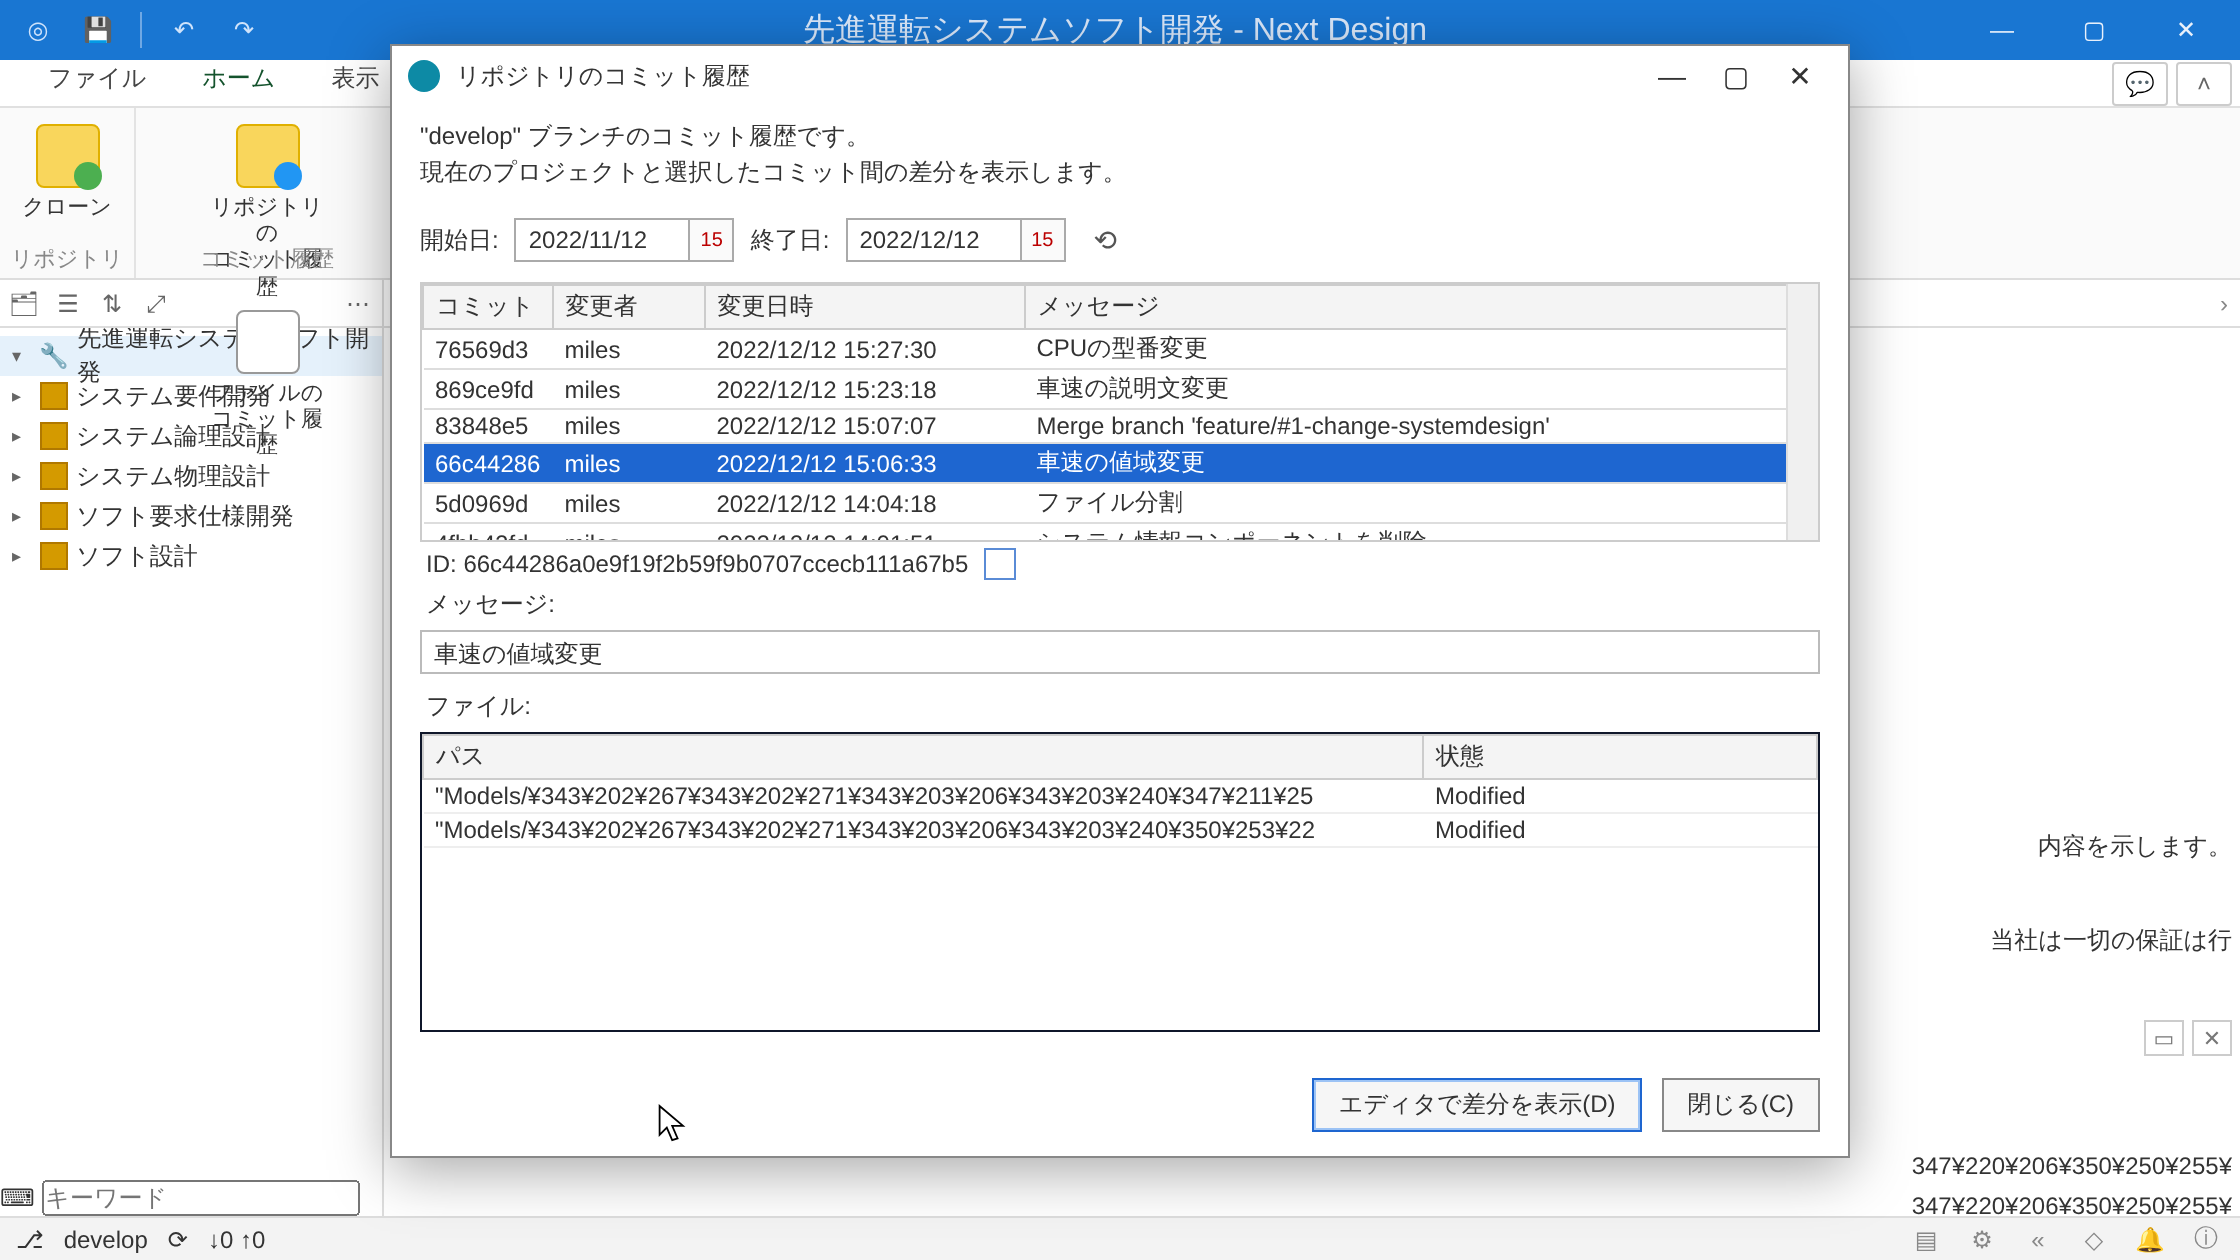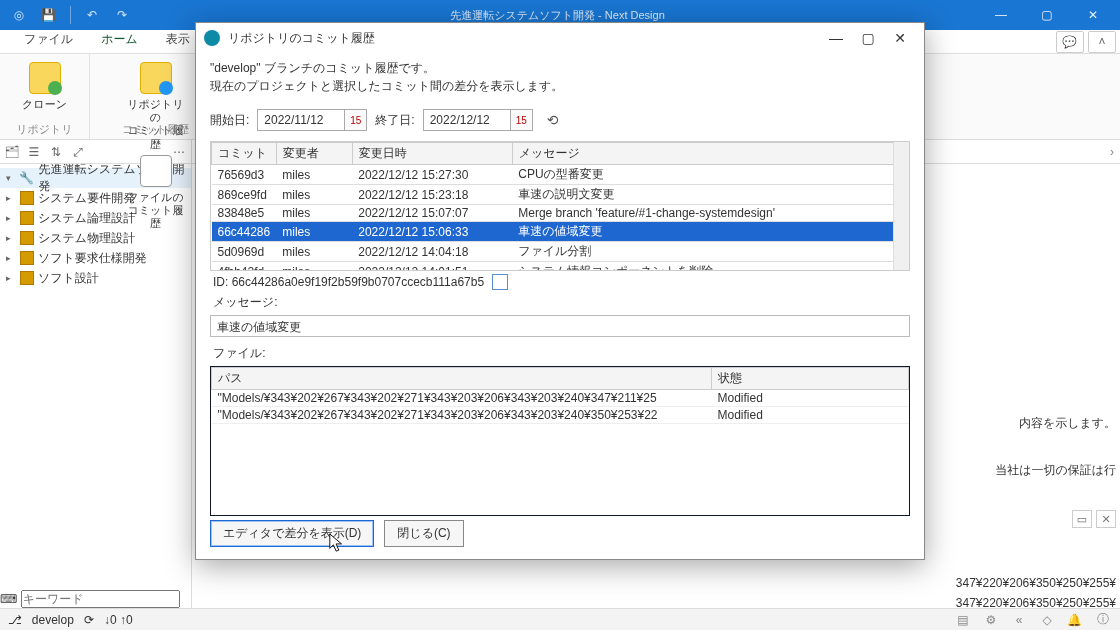--- a/index.html
+++ b/index.html
@@ -1,21 +1,21 @@
 <!DOCTYPE html>
 <html><head>
 <meta charset="utf-8">
 <style>
 *{box-sizing:border-box;margin:0;padding:0;font-family:"Meiryo UI","Yu Gothic UI",sans-serif;font-size:12px;color:#333}
 html,body{width:1120px;height:630px;overflow:hidden;background:#fff}
 
 .titlebar{height:30px;background:#1976d2;display:flex;align-items:center;color:#e8f0fb;padding:0 4px}
 .titlebar .tb-icon{width:22px;height:22px;margin:0 4px;display:flex;align-items:center;justify-content:center;color:#cfe3fb}
 .titlebar .divider{width:1px;height:18px;background:#6fa8e4;margin:0 6px}
-.titlebar .title{flex:1;text-align:center;color:#dbe9fb;font-size:11px}
+.titlebar .title{flex:1;text-align:center;color:#dbe9fb;font-size:16px}
 .titlebar .win-btn{width:46px;height:30px;display:flex;align-items:center;justify-content:center;color:#e8f0fb}
 .ribbon-tabs{height:24px;background:#fff;display:flex;align-items:flex-end;padding-left:10px;border-bottom:1px solid #e0e0e0}
 .ribbon-tabs .rt{padding:4px 14px 5px;font-size:12px;color:#444}
 .ribbon-tabs .rt.active{color:#14532d}
 .ribbon-tabs .spacer{flex:1}
 .ribbon-tabs .ricon{width:28px;height:22px;border:1px solid #ccc;margin-right:4px;display:flex;align-items:center;justify-content:center;color:#666;border-radius:2px}
 .ribbon{height:86px;background:#fafafa;border-bottom:1px solid #ddd;display:flex}
 .ribbon .grp{border-right:1px solid #e3e3e3;padding:4px 8px;display:flex;flex-direction:column;align-items:center;justify-content:flex-start;position:relative}
 .ribbon .grp .cap{position:absolute;bottom:2px;left:0;right:0;text-align:center;color:#888;font-size:11px}
 .ribbon .bigbtn{display:flex;flex-direction:column;align-items:center;width:60px;padding-top:4px}
@@ -66,21 +66,21 @@
 .belowrow{display:flex;align-items:center;gap:10px;margin:6px 0 10px}
 .belowrow .chk{display:flex;align-items:center;gap:4px}
 .belowrow .chk .box{width:13px;height:13px;border:1px solid #888}
 .belowrow button{padding:3px 10px;border:1px solid #aaa;background:#eee;color:#888}
 .kv{margin:4px 3px;font-size:12px}
 .msgbox{width:100%;border:1px solid #bbb;padding:3px 6px;height:22px;margin:2px 0 8px}
 .files-wrap{border:1px solid #0f172a;height:150px;overflow:hidden}
 table.files{width:100%;border-collapse:collapse;font-size:12px}
 table.files th{background:#f4f4f4;border:1px solid #ccc;text-align:left;padding:2px 6px;font-weight:normal}
 table.files td{border-bottom:1px solid #eee;padding:1px 6px;white-space:nowrap;overflow:hidden}
-.dlg-btns{display:flex;justify-content:flex-start;gap:10px;margin-top:4px;position:relative}
+.dlg-btns{display:flex;justify-content:flex-end;gap:10px;margin-top:23px;position:relative}
 .dlg-btns button{padding:4px 12px;border:1px solid #888;background:#f6f6f6}
 .dlg-btns button.focus{border:1px solid #1e66d0;box-shadow:0 0 0 1px #9cc3f5 inset}
 .cursor{position:absolute;width:18px;height:22px;pointer-events:none}
 
 .rpanelbtns{position:absolute;right:4px;top:370px;display:flex;gap:4px}
 .rpanelbtns .b{width:20px;height:18px;border:1px solid #ccc;display:flex;align-items:center;justify-content:center;color:#777;font-size:11px}
 .copyic{display:inline-block;width:14px;height:14px;border:1px solid #5a8bd6;position:relative;margin-left:6px;vertical-align:middle}
 .copyic::after{content:"";position:absolute;left:-3px;top:-3px;width:14px;height:14px;border:1px solid #5a8bd6;background:#fff}
 </style>
 </head>
@@ -101,21 +101,21 @@
 <div class="ribbon-tabs">
   <div class="rt">ファイル</div>
   <div class="rt active">ホーム</div>
   <div class="rt">表示</div>
   <div class="spacer"></div>
   <div class="ricon">💬</div>
   <div class="ricon">˄</div>
 </div>
 
 <div class="ribbon">
-  <div class="grp" style="width:90px">
+  <div class="grp" style="width:68px">
     <div class="bigbtn">
       <div class="ic green"></div>
       <div class="lbl">クローン</div>
     </div>
     <div class="cap">リポジトリ</div>
   </div>
   <div class="grp" style="width:132px;">
     <div class="bigbtn">
       <div class="ic blue"></div>
       <div class="lbl" style="white-space:pre-line">リポジトリの

